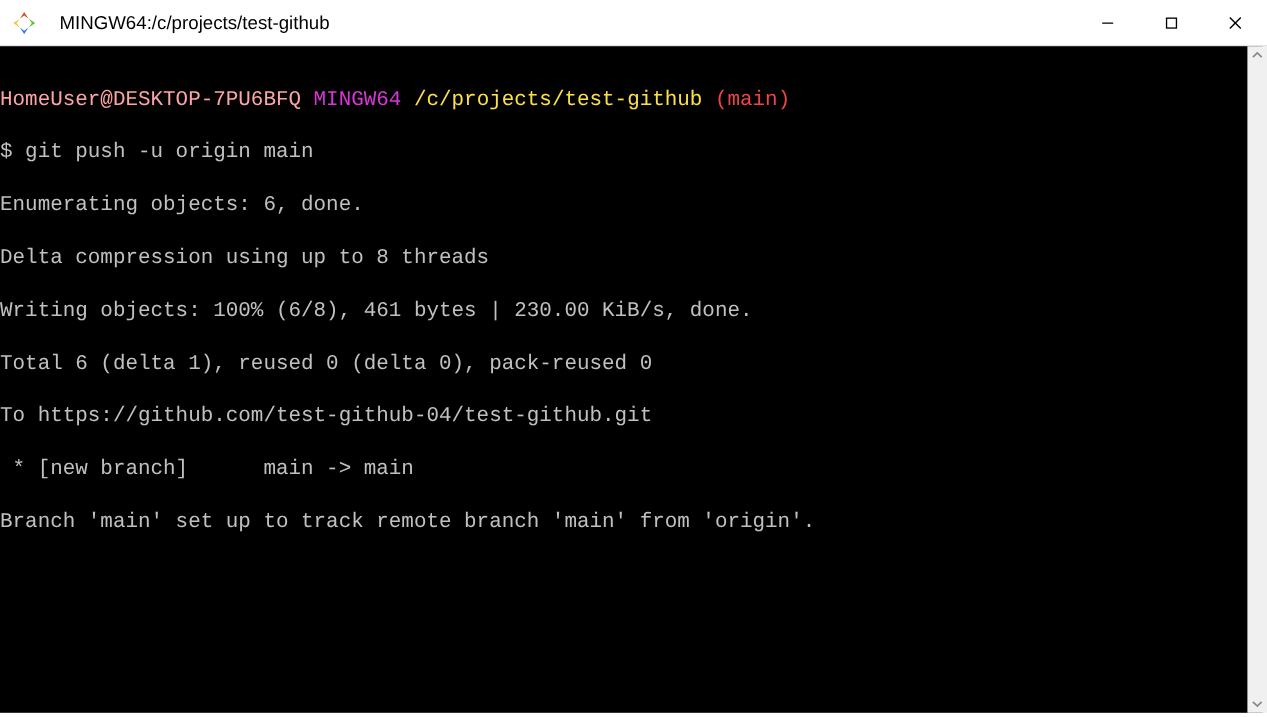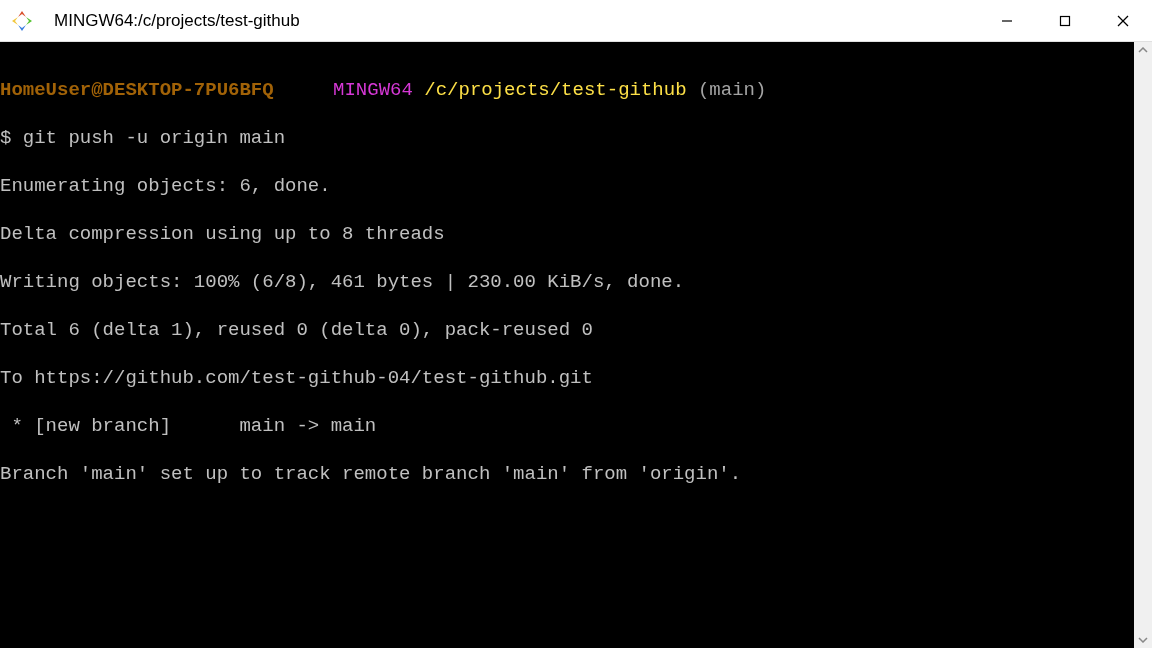--- a/index.html
+++ b/index.html
@@ -77,24 +77,24 @@
     .scroll-arrow {
       width: 16px;
       height: 16px;
       display: flex;
       align-items: center;
       justify-content: center;
       color: #666;
       font-size: 11px;
       cursor: pointer;
     }
-    .green { color: #a16207; font-weight: bold; }
-    .magenta { color: #d638d6; margin-left: 48px; }
+    .green { color: #fca5a5; }
+    .magenta { color: #d638d6; }
     .yellow { color: #fde047; }
-    .cyan { color: #a3a3a3; }
+    .cyan { color: #ef4444; }
     .white { color: #c0c0c0; }
     .line { display: block; }
   </style>
 </head>
 <body>
 
 <div class="titlebar">
   <div class="titlebar-icon">
     <svg viewBox="0 0 20 20" width="20" height="20">
       <polygon points="10,0 14,6 10,3 6,6" fill="#d94f2a"></polygon>

